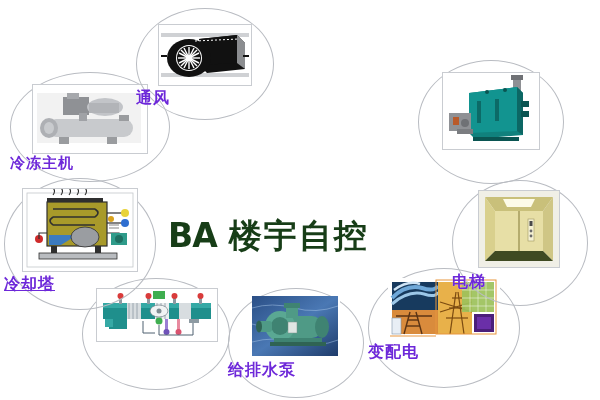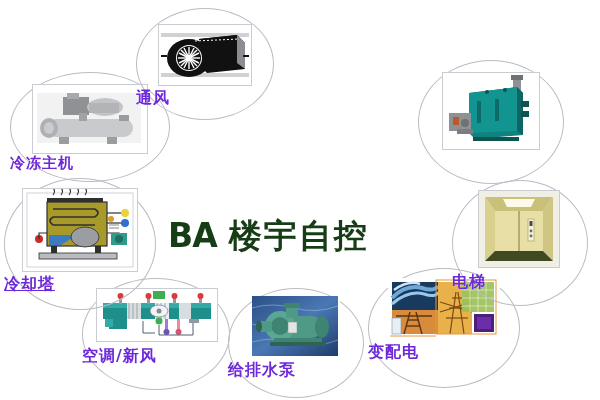--- a/index.html
+++ b/index.html
@@ -309,21 +309,20 @@
         <rect x="80" y="30" width="3" height="12" fill="#e88ba0"></rect>
         <circle cx="81.5" cy="43" r="3" fill="#d9536f"></circle>
 
         <g stroke="#4f6070" stroke-width="1" fill="none">
           <path d="M62 36 L62 46 L96 46 L96 32"></path>
           <path d="M46 32 L46 44 L58 44"></path>
         </g>
         <rect x="92" y="30" width="10" height="4" fill="#8d9aa2"></rect>
       </svg>
     </div>
-    <div class="label" style="left:0;top:68px;font-size:16px;">空调/新风</div>
   </div>
 
   <div class="node" style="left:4px;top:178px;width:152px;height:132px;">
     <div class="ellipse"></div>
     <div class="thumb" style="left:18px;top:10px;width:116px;height:84px;">
       <svg width="114" height="82" viewBox="0 0 114 82">
         <rect width="114" height="82" fill="#ffffff"></rect>
         <rect x="4" y="4" width="106" height="74" fill="none" stroke="#c4c7cb" stroke-width=".8"></rect>
 
         <g stroke="#2f2f2f" stroke-width="1.1" fill="none">

